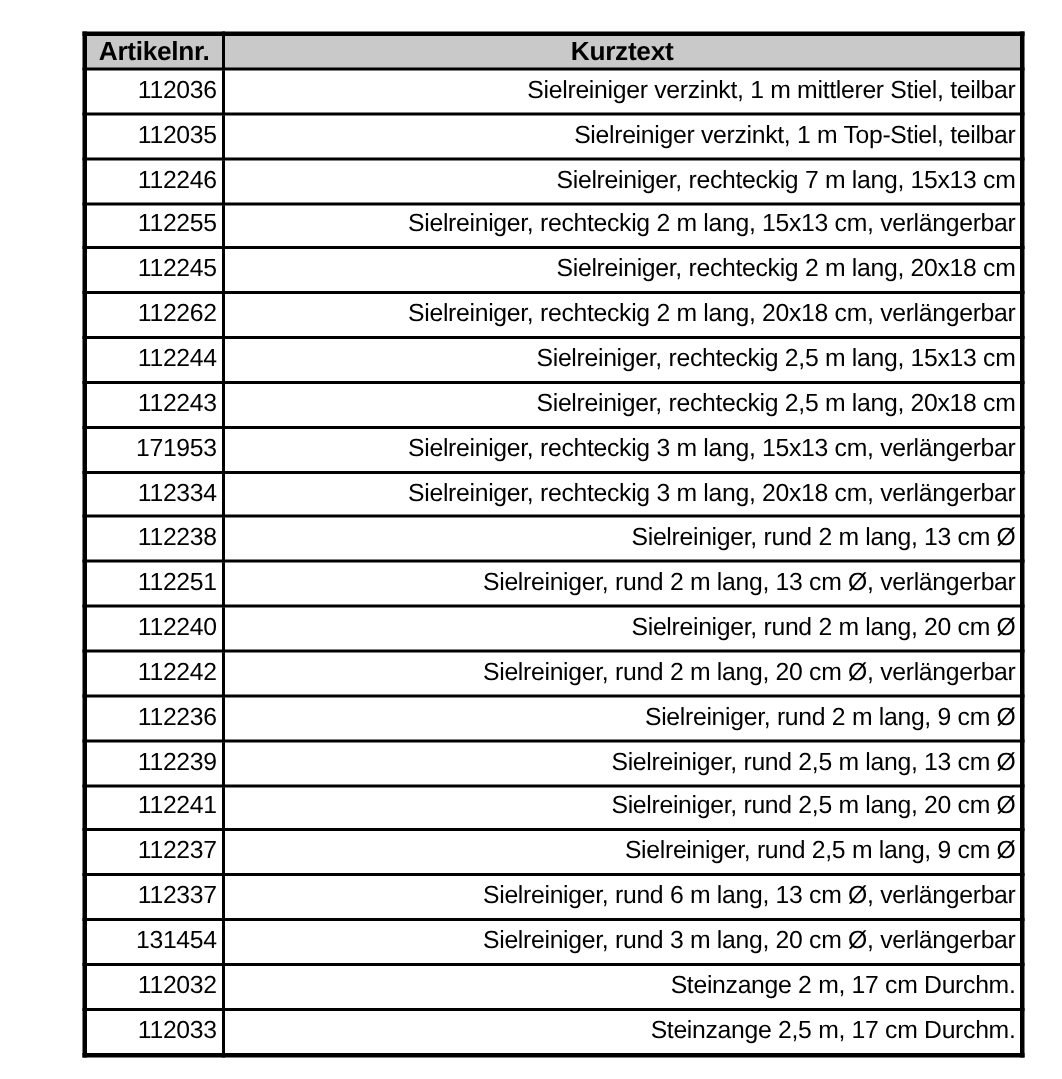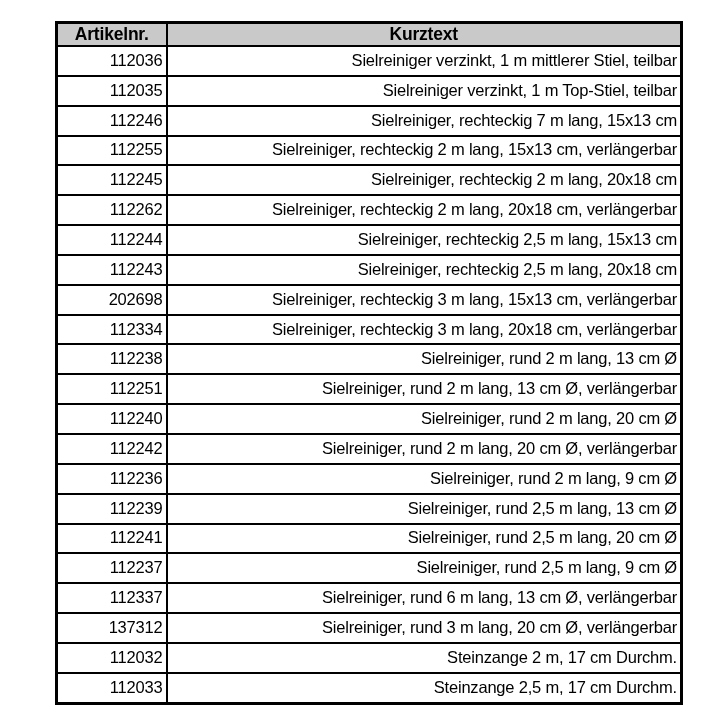--- a/index.html
+++ b/index.html
@@ -32,21 +32,21 @@
   table.price-table th,
   table.price-table td {
     border: 2px solid #000000;
     color: #000000;
     vertical-align: middle;
     overflow: hidden;
     white-space: nowrap;
     box-sizing: border-box;
   }
   th.col-art, td.col-art {
-    width: 110px;
+    width: 92px;
   }
   table.price-table th {
     background: #c9c9c9;
     font-weight: bold;
     font-size: 17.5px;
     text-align: center;
     padding: 0 2px;
     letter-spacing: -0.2px;
   }
   table.price-table td {
@@ -95,21 +95,21 @@
         </tr>
         <tr>
           <td class="col-art">112244</td>
           <td class="col-kurz">Sielreiniger, rechteckig 2,5 m lang, 15x13 cm</td>
         </tr>
         <tr>
           <td class="col-art">112243</td>
           <td class="col-kurz">Sielreiniger, rechteckig 2,5 m lang, 20x18 cm</td>
         </tr>
         <tr>
-          <td class="col-art">202698</td>
+          <td class="col-art">171953</td>
           <td class="col-kurz">Sielreiniger, rechteckig 3 m lang, 15x13 cm, verlängerbar</td>
         </tr>
         <tr>
           <td class="col-art">112334</td>
           <td class="col-kurz">Sielreiniger, rechteckig 3 m lang, 20x18 cm, verlängerbar</td>
         </tr>
         <tr>
           <td class="col-art">112238</td>
           <td class="col-kurz">Sielreiniger, rund 2 m lang, 13 cm Ø</td>
         </tr>
@@ -139,21 +139,21 @@
         </tr>
         <tr>
           <td class="col-art">112237</td>
           <td class="col-kurz">Sielreiniger, rund 2,5 m lang, 9 cm Ø</td>
         </tr>
         <tr>
           <td class="col-art">112337</td>
           <td class="col-kurz">Sielreiniger, rund 6 m lang, 13 cm Ø, verlängerbar</td>
         </tr>
         <tr>
-          <td class="col-art">137312</td>
+          <td class="col-art">131454</td>
           <td class="col-kurz">Sielreiniger, rund 3 m lang, 20 cm Ø, verlängerbar</td>
         </tr>
         <tr>
           <td class="col-art">112032</td>
           <td class="col-kurz">Steinzange 2 m, 17 cm Durchm.</td>
         </tr>
         <tr>
           <td class="col-art">112033</td>
           <td class="col-kurz">Steinzange 2,5 m, 17 cm Durchm.</td>
         </tr>

